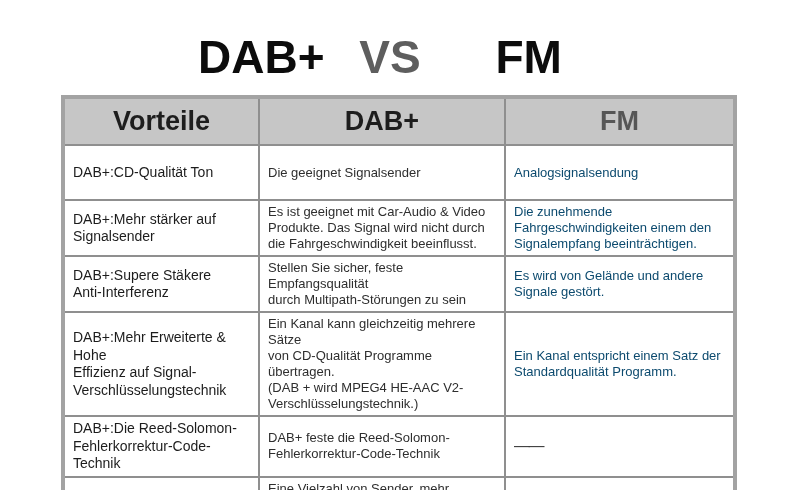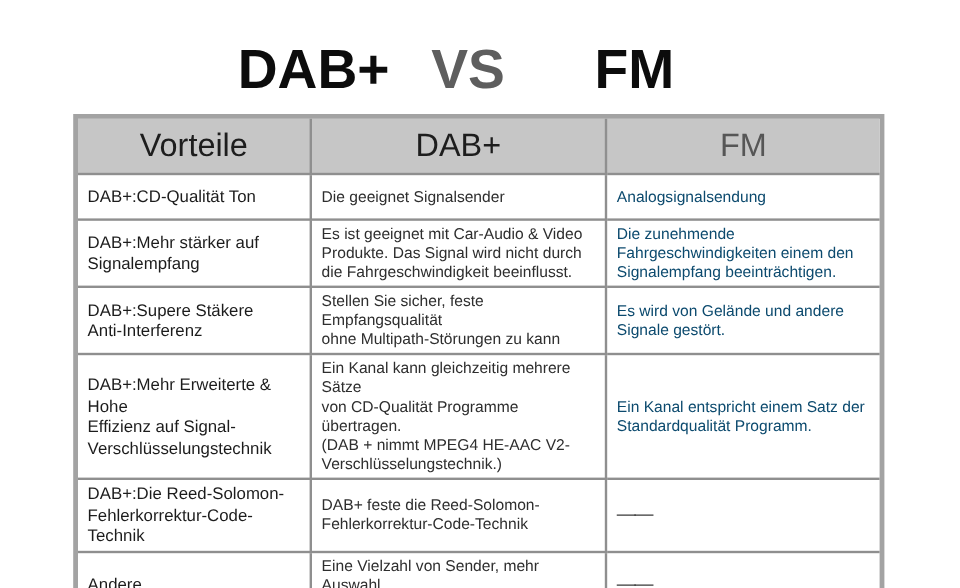--- a/index.html
+++ b/index.html
@@ -60,21 +60,21 @@
   
   table.cmp tr > *:first-child { border-left: 0; }
   table.cmp tr > *:last-child  { border-right: 0; }
   table.cmp thead tr > * { border-top: 0; }
   table.cmp tbody tr:last-child > * { border-bottom: 0; }
 
   table.cmp thead th {
     background: #c6c6c6;
     height: 46px;
     font-size: 27px;
-    font-weight: 400;
+    font-weight: 700;
     text-align: center;
     color: #1d1d1d;
     padding: 0;
   }
   table.cmp thead th.h-fm { color: #565656; }
 
   table.cmp tbody td {
     white-space: pre-line;
     padding: 3px 4px 3px 8px;
   }
@@ -95,21 +95,21 @@
     color: #0c4a6e;
   }
   td.dash {
     font-size: 16px;
     letter-spacing: -1.5px;
     color: #3d3d3d;
     font-weight: 400;
     white-space: nowrap;
     padding-left: 13px;
   }
-  tr.r1 { height: 38px; }
+  tr.r1 { height: 55px; }
   tr.r2 { height: 51px; }
   tr.r3 { height: 44px; padding-left: 15px; }
   tr.r4 { height: 64px; }
   tr.r5 { height: 42px; }
   tr.r6 { height: 44px; }
 </style>
 </head>
 <body>
 
 <div class="page">
@@ -135,43 +135,43 @@
         </tr>
       </thead>
       <tbody>
         <tr class="r1">
           <td class="adv">DAB+:CD-Qualität Ton</td>
           <td class="dabv">Die geeignet Signalsender</td>
           <td class="fmv">Analogsignalsendung</td>
         </tr>
         <tr class="r2">
           <td class="adv">DAB+:Mehr stärker auf
-Signalempfang</td>
+Signalsender</td>
           <td class="dabv">Es ist geeignet mit Car-Audio &amp; Video
 Produkte. Das Signal wird nicht durch
 die Fahrgeschwindigkeit beeinflusst.</td>
           <td class="fmv">Die zunehmende
 Fahrgeschwindigkeiten einem den
 Signalempfang beeinträchtigen.</td>
         </tr>
         <tr class="r3">
           <td class="adv">DAB+:Supere Stäkere
 Anti-Interferenz</td>
           <td class="dabv">Stellen Sie sicher, feste Empfangsqualität
-ohne Multipath-Störungen zu kann</td>
+durch Multipath-Störungen zu sein</td>
           <td class="fmv">Es wird von Gelände und andere
 Signale gestört.</td>
         </tr>
         <tr class="r4">
           <td class="adv">DAB+:Mehr Erweiterte &amp; Hohe
 Effizienz auf Signal-
 Verschlüsselungstechnik</td>
           <td class="dabv">Ein Kanal kann gleichzeitig mehrere Sätze
 von CD-Qualität Programme übertragen.
-(DAB + nimmt MPEG4 HE-AAC V2-
+(DAB + wird MPEG4 HE-AAC V2-
 Verschlüsselungstechnik.)</td>
           <td class="fmv">Ein Kanal entspricht einem Satz der
 Standardqualität Programm.</td>
         </tr>
         <tr class="r5">
           <td class="adv">DAB+:Die Reed-Solomon-
 Fehlerkorrektur-Code-Technik</td>
           <td class="dabv">DAB+ feste die Reed-Solomon-
 Fehlerkorrektur-Code-Technik</td>
           <td class="fmv dash">——</td>

